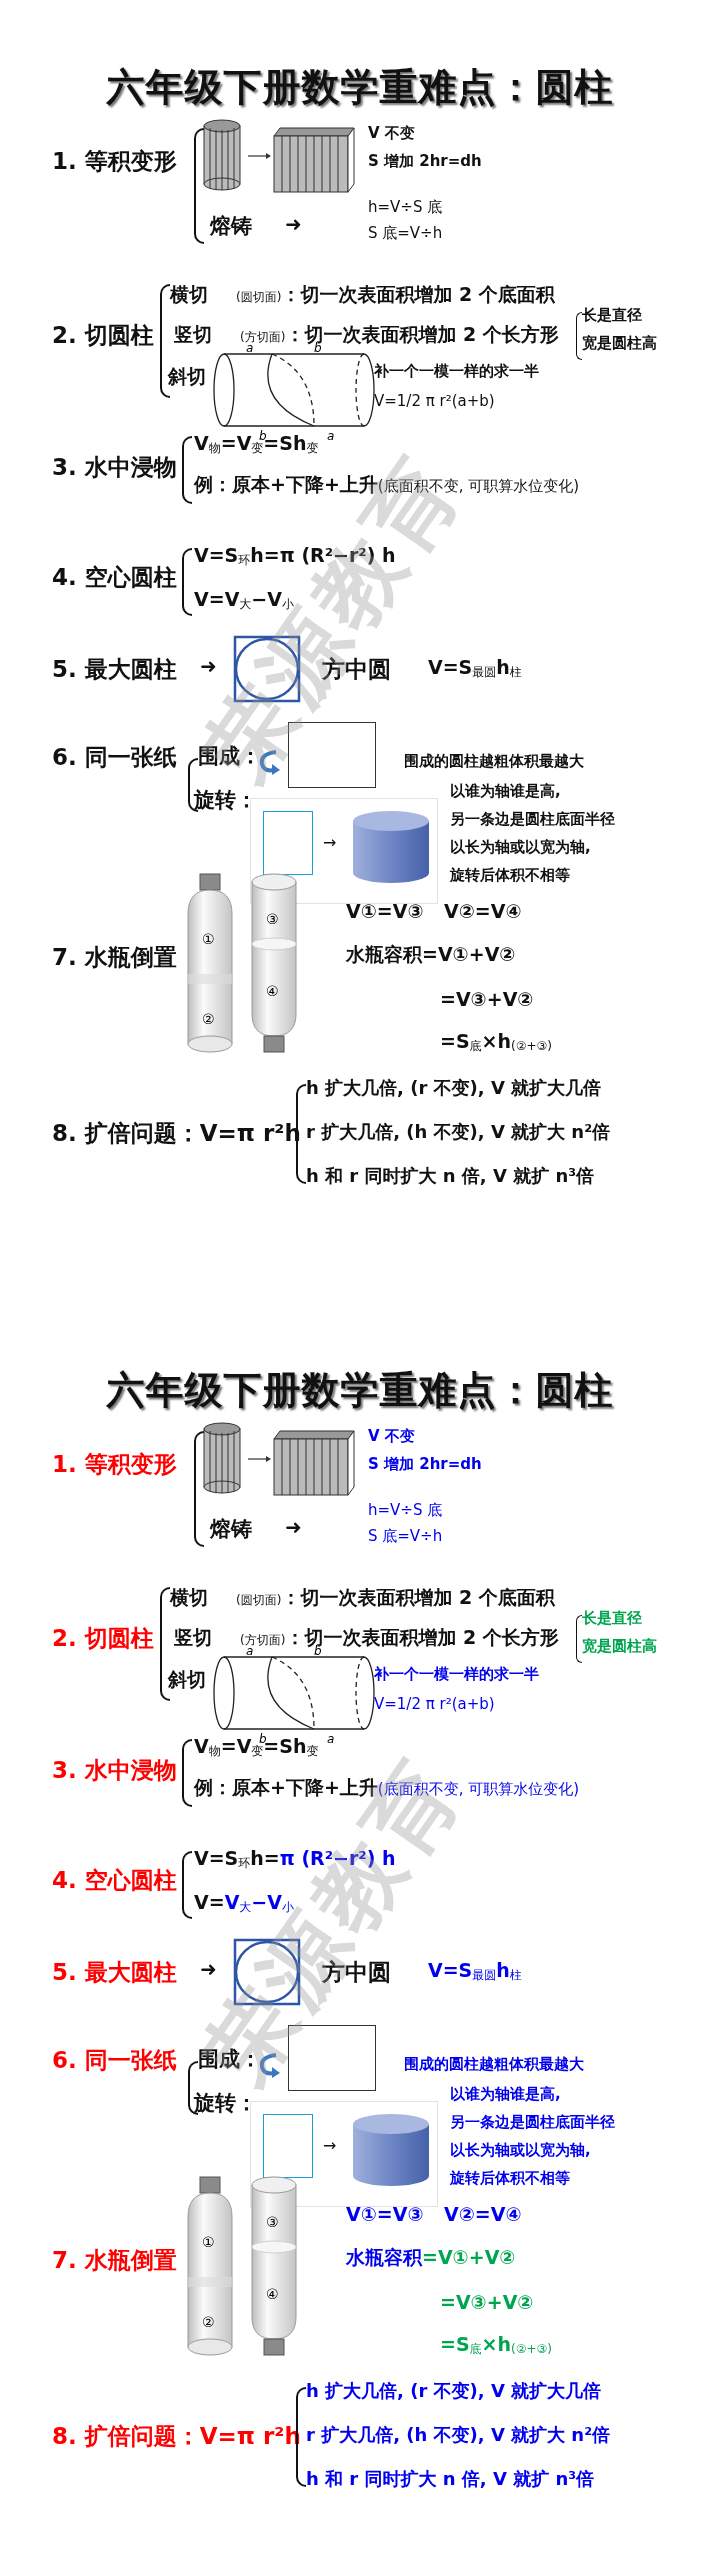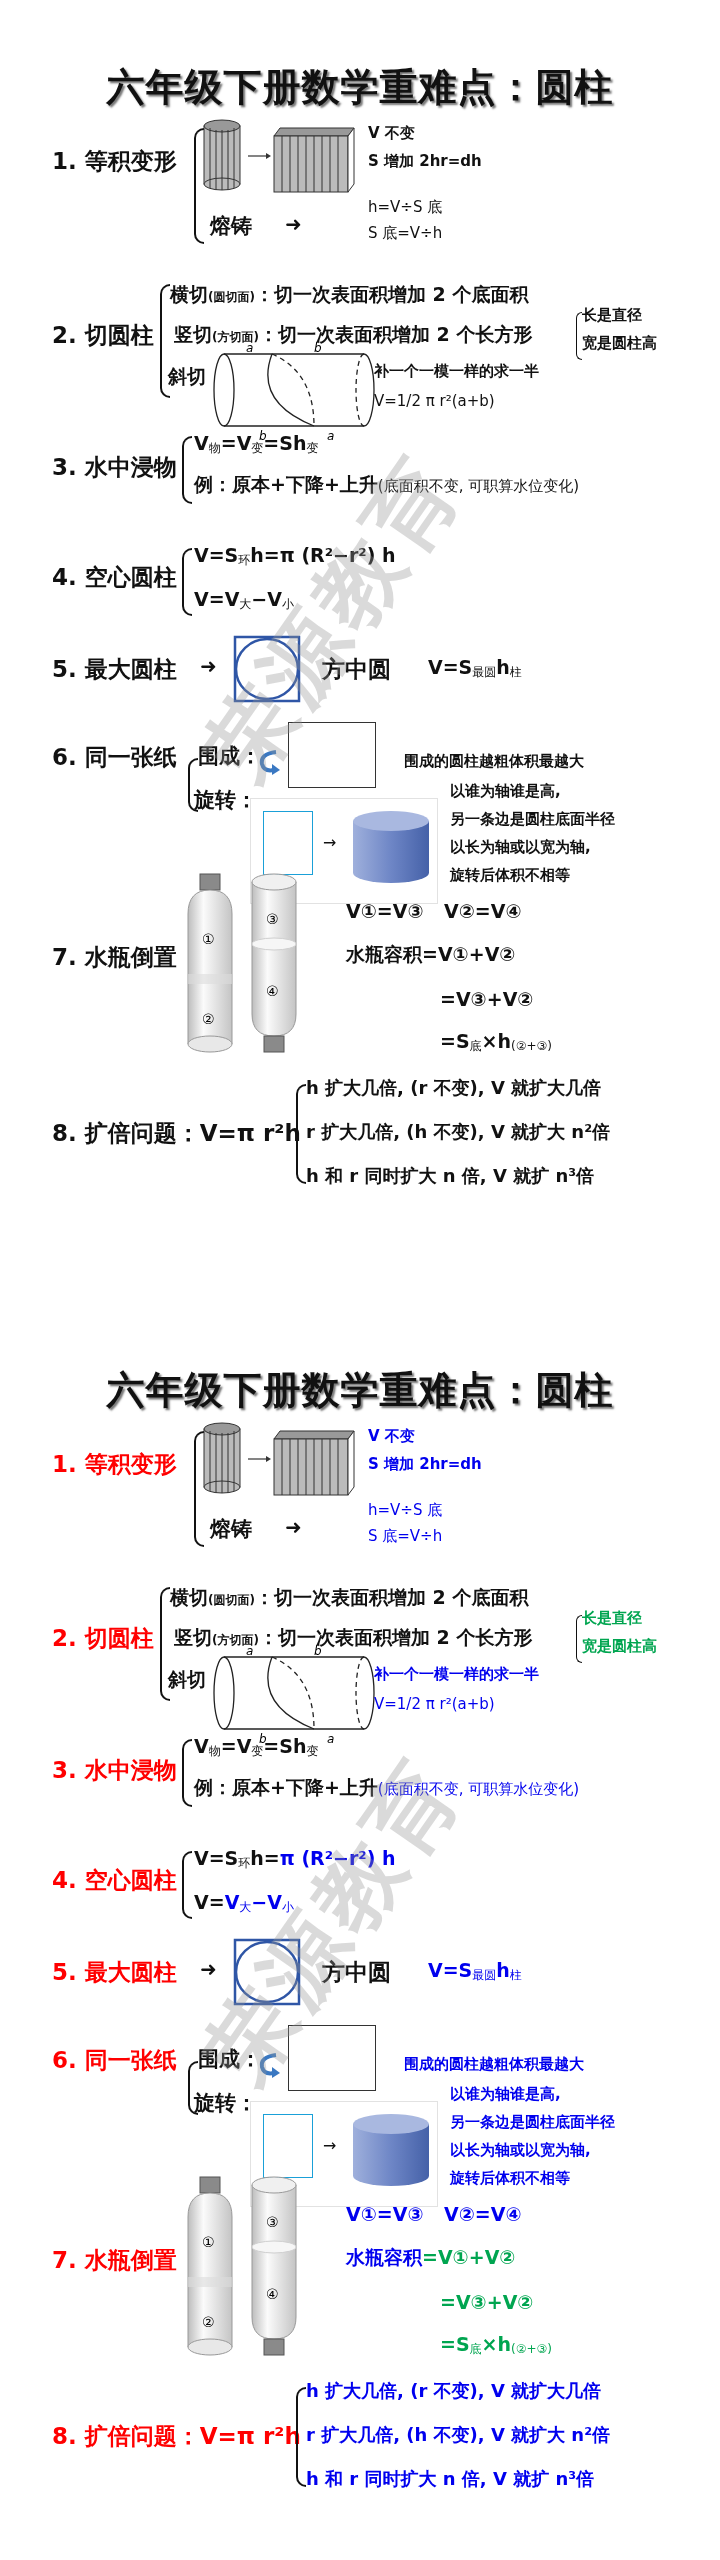--- a/index.html
+++ b/index.html
@@ -5,21 +5,21 @@
   html, body { margin:0; padding:0; background:#ffffff; }
   body { width:720px; height:2560px; position:relative; overflow:hidden;
          font-family:"DejaVu Sans","Liberation Sans",sans-serif; color:#111; }
   .page { position:absolute; left:0; width:720px; height:1280px; }
   .abs { position:absolute; white-space:nowrap; }
   .title { left:0; width:720px; text-align:center; font-size:38px; font-weight:bold;
            color:#111; text-shadow:2px 2px 2px #777; letter-spacing:1px; }
   .sec { font-size:23px; font-weight:bold; }
   .txt { font-size:19px; font-weight:bold; }
   .sm { font-size:15px; }
-  .xs { font-size:12px; font-weight:bold; }
+  .xs { font-size:12px; font-weight:normal;padding-left:28px; }
   .sub { font-size:12px; font-weight:normal; vertical-align:-2px; }
   .brace { position:absolute; border:2px solid #111; border-right:none; border-radius:10px 0 0 10px; width:8px; }
   .brace.thin { border-width:1.5px; }
   .arrow { font-size:20px; font-weight:bold; }
   svg { position:absolute; overflow:visible; }
   .watermark { position:absolute; font-size:86px; font-weight:bold; color:rgba(150,150,150,0.35);
                transform:rotate(-55deg); transform-origin:center; letter-spacing:6px; pointer-events:none; }
 
   
   .c-red { color:#ff0000; }

